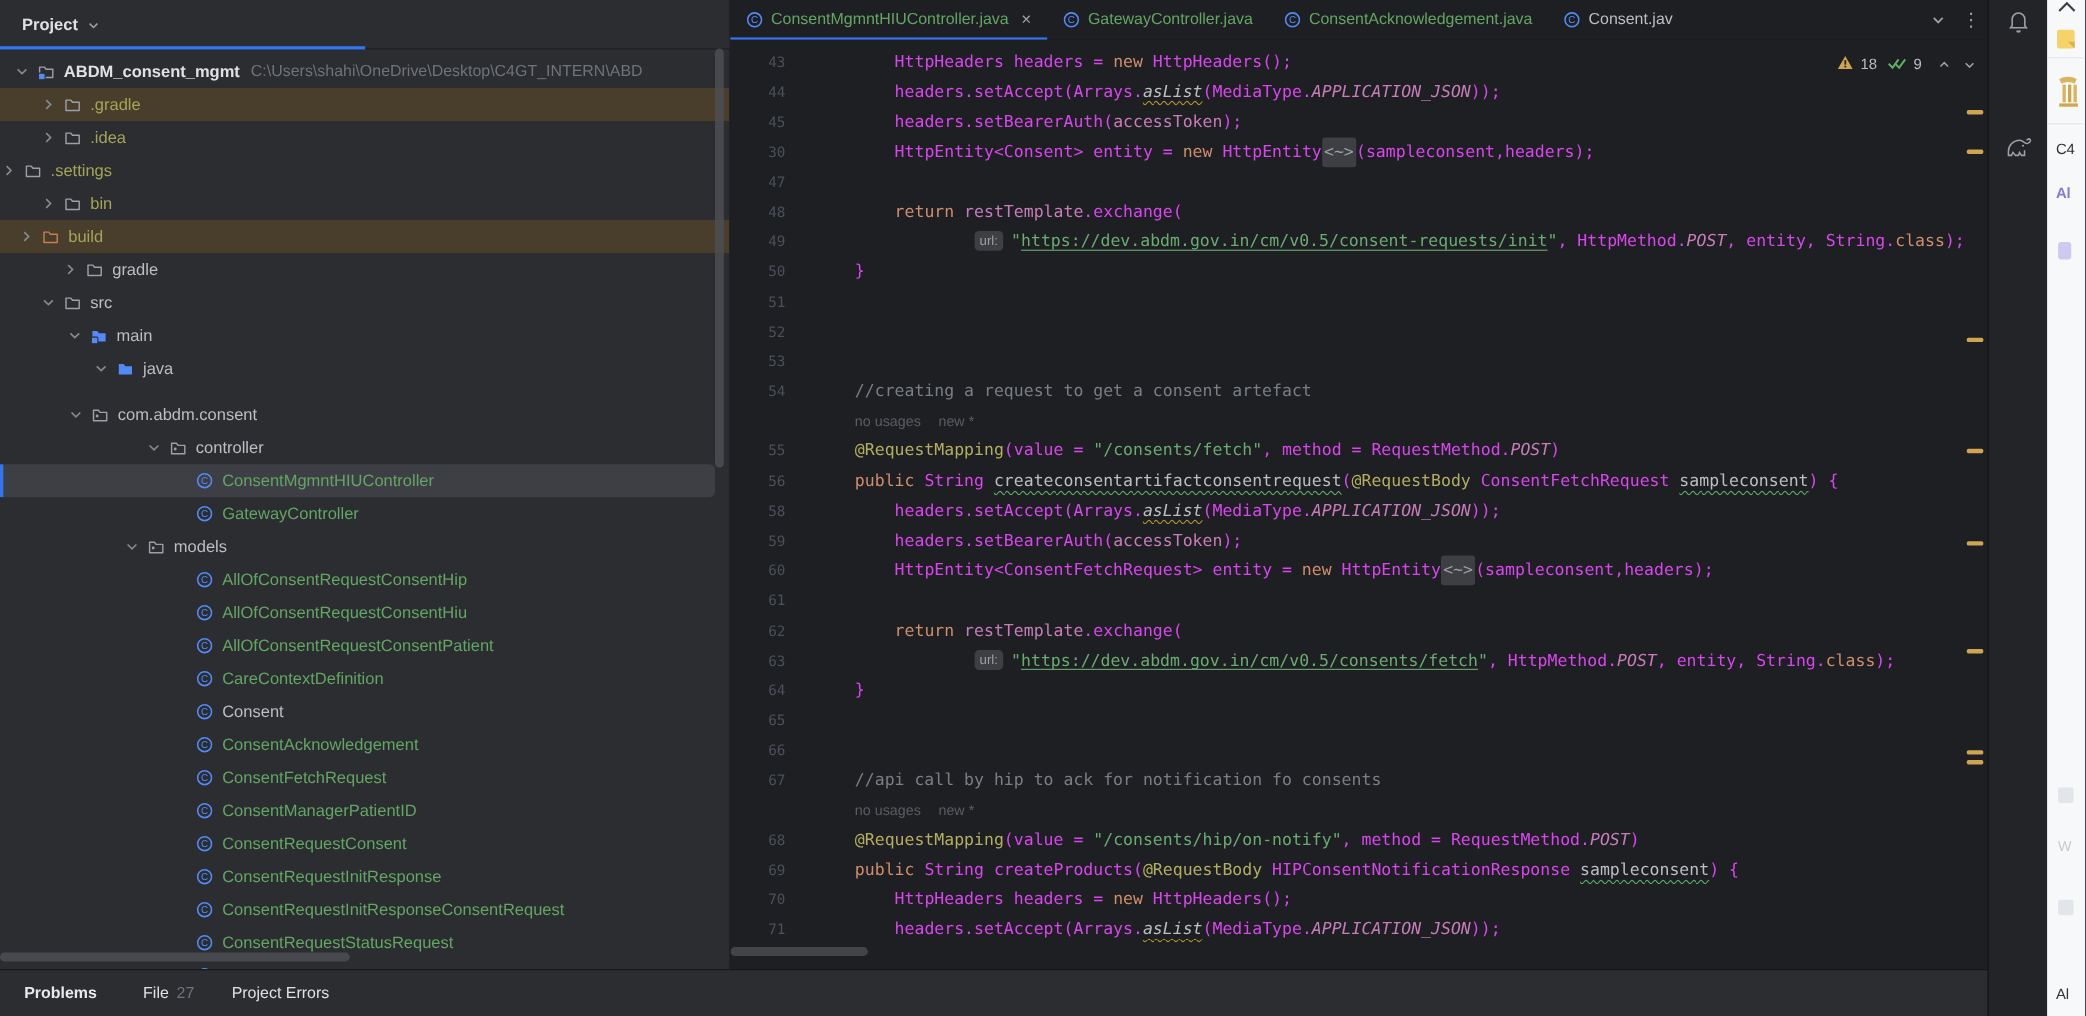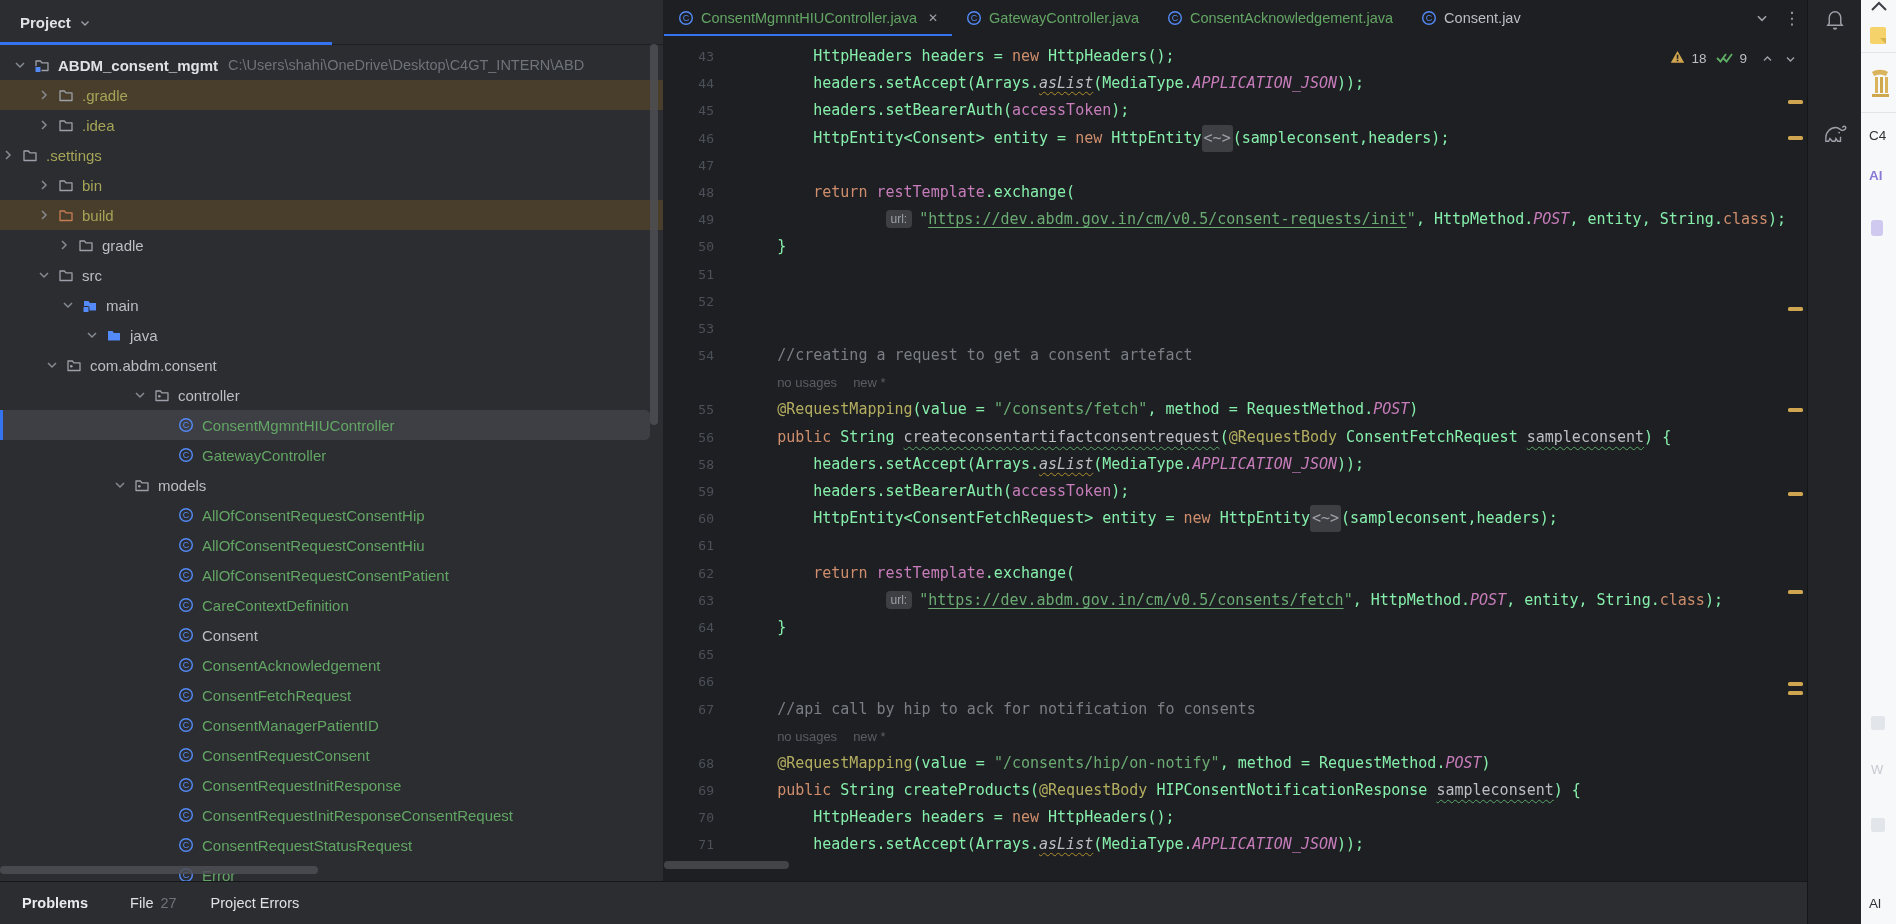--- a/index.html
+++ b/index.html
@@ -40,21 +40,21 @@
   .tabspacer{flex:1;}
   .tbtn{display:flex;align-items:center;justify-content:center;width:30px;color:#9da0a8;}
   .kebab{font-size:17px;letter-spacing:0;}
 
   
   .editor{position:absolute;left:664px;top:36px;width:1143px;bottom:43px;overflow:hidden;background:#1e1f22;}
   .codepad{padding-top:7px;}
   .cl{height:27.2px;line-height:27.2px;white-space:pre;font-family:"DejaVu Sans Mono","Liberation Mono",monospace;
       font-size:15px;color:#bcbec4;}
   .num{display:inline-block;width:50px;text-align:right;margin-right:27px;color:#4b5059;font-size:13px;}
-  .p{color:#86efac;text-align:center;}
+  .p{color:#d946ef;text-align:center;}
   .kw{color:#cf8e6d;}
   .ann{color:#b3ae60;}
   .str{color:#6aab73;}
   .stru{color:#6aab73;text-decoration:underline;text-underline-offset:3px;}
   .cst{color:#c77dbb;font-style:italic;}
   .fld{color:#c77dbb;}
   .cmt{color:#7a7e85;}
   .def{color:#bcbec4;text-decoration:underline wavy #59a869 1px;text-underline-offset:4px;}
   .warnid{color:#bcbec4;font-style:italic;text-decoration:underline wavy #b08f2e 1px;text-underline-offset:3px;text-align:right;}
   .bdg{display:inline-block;background:#3d3f43;color:#9ca1a8;border-radius:4px;
@@ -175,21 +175,21 @@
               <path d="M6 4 L10 8 L6 12" stroke="#868a91" stroke-width="1.5" fill="none"></path>
             </svg>
           </span>
           <span class="tico">
             <svg width="16" height="16" viewBox="0 0 16 16">
               <path d="M2 13.5 V4 h4.4 l1.5 1.9 H14 v7.6 Z" fill="none" stroke="#9da0a8" stroke-width="1.3" stroke-linejoin="round"></path>
             </svg>
           </span>
           <span class="tlabel excl">bin</span>
         </div>
-        <div class="trow hl" style="padding-left: 36px;">
+        <div class="trow hl" style="padding-left: 16px;">
           <span class="tchev">
             <svg width="16" height="16" viewBox="0 0 16 16">
               <path d="M6 4 L10 8 L6 12" stroke="#868a91" stroke-width="1.5" fill="none"></path>
             </svg>
           </span>
           <span class="tico">
             <svg width="16" height="16" viewBox="0 0 16 16">
               <path d="M2 13.5 V4 h4.4 l1.5 1.9 H14 v7.6 Z" fill="none" stroke="#c77d55" stroke-width="1.3" stroke-linejoin="round"></path>
             </svg>
           </span>
@@ -241,21 +241,21 @@
               <path d="M4 6 L8 10 L12 6" stroke="#868a91" stroke-width="1.5" fill="none"></path>
             </svg>
           </span>
           <span class="tico">
             <svg width="16" height="16" viewBox="0 0 16 16">
               <path d="M2 13.5 V4 h4.4 l1.5 1.9 H14 v7.6 Z" fill="#548af7" stroke="none"></path>
             </svg>
           </span>
           <span class="tlabel ">java</span>
         </div>
-        <div class="trow" style="padding-left: 44px;">
+        <div class="trow" style="padding-left: 61px; margin-top: 12px;">
           <span class="tchev">
             <svg width="16" height="16" viewBox="0 0 16 16">
               <path d="M4 6 L8 10 L12 6" stroke="#868a91" stroke-width="1.5" fill="none"></path>
             </svg>
           </span>
           <span class="tico">
             <svg width="16" height="16" viewBox="0 0 16 16">
               <path d="M2 13.5 V4 h4.4 l1.5 1.9 H14 v7.6 Z" fill="none" stroke="#9da0a8" stroke-width="1.3" stroke-linejoin="round"></path>
               <circle cx="5.3" cy="9.2" r="1.3" fill="#9da0a8"></circle>
             </svg>
@@ -490,21 +490,21 @@
         </svg>
       </div>
       <div class="tbtn kebab">⋮</div>
     </div>
 
   <div class="editor">
     <div class="codepad" id="code">
         <div class="cl"><span class="num">43</span>        <span class="p">HttpHeaders headers = </span><span class="kw">new</span><span class="p"> HttpHeaders();</span></div>
         <div class="cl"><span class="num">44</span>        <span class="p">headers.setAccept(Arrays.</span><span class="warnid">asList</span><span class="p">(MediaType.</span><span class="cst">APPLICATION_JSON</span><span class="p">));</span></div>
         <div class="cl"><span class="num">45</span>        <span class="p">headers.setBearerAuth(</span><span class="fld">accessToken</span><span class="p">);</span></div>
-        <div class="cl"><span class="num">46</span>        <span class="p">HttpEntity&lt;Consent&gt; entity = </span><span class="kw">new</span><span class="p"> HttpEntity</span><span class="bdgm">&lt;~&gt;</span><span class="p">(sampleconsent,headers);</span></div>
+        <div class="cl"><span class="num">30</span>        <span class="p">HttpEntity&lt;Consent&gt; entity = </span><span class="kw">new</span><span class="p"> HttpEntity</span><span class="bdgm">&lt;~&gt;</span><span class="p">(sampleconsent,headers);</span></div>
         <div class="cl"><span class="num">47</span></div>
         <div class="cl"><span class="num">48</span>        <span class="kw">return</span><span class="p"> </span><span class="fld">restTemplate</span><span class="p">.exchange(</span></div>
         <div class="cl"><span class="num">49</span>                <span class="bdg">url:</span><span class="str">"</span><span class="stru">https://dev.abdm.gov.in/cm/v0.5/consent-requests/init</span><span class="str">"</span><span class="p">, HttpMethod.</span><span class="cst">POST</span><span class="p">, entity, String.</span><span class="kw">class</span><span class="p">);</span></div>
         <div class="cl"><span class="num">50</span>    <span class="p">}</span></div>
         <div class="cl"><span class="num">51</span></div>
         <div class="cl"><span class="num">52</span></div>
         <div class="cl"><span class="num">53</span></div>
         <div class="cl"><span class="num">54</span>    <span class="cmt">//creating a request to get a consent artefact</span></div>
         <div class="cl inlayrow"><span class="num"></span>    <span class="inlay">no usages</span><span class="inlay inlay2">new *</span></div>
         <div class="cl"><span class="num">55</span>    <span class="ann">@RequestMapping</span><span class="p">(value = </span><span class="str">"/consents/fetch"</span><span class="p">, method = RequestMethod.</span><span class="cst">POST</span><span class="p">)</span></div>

